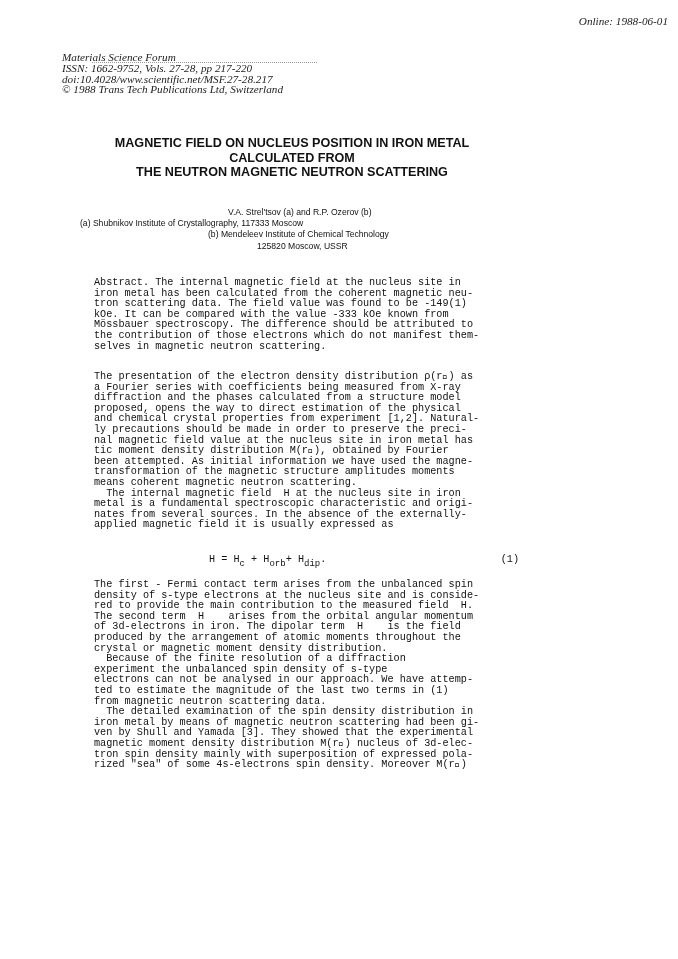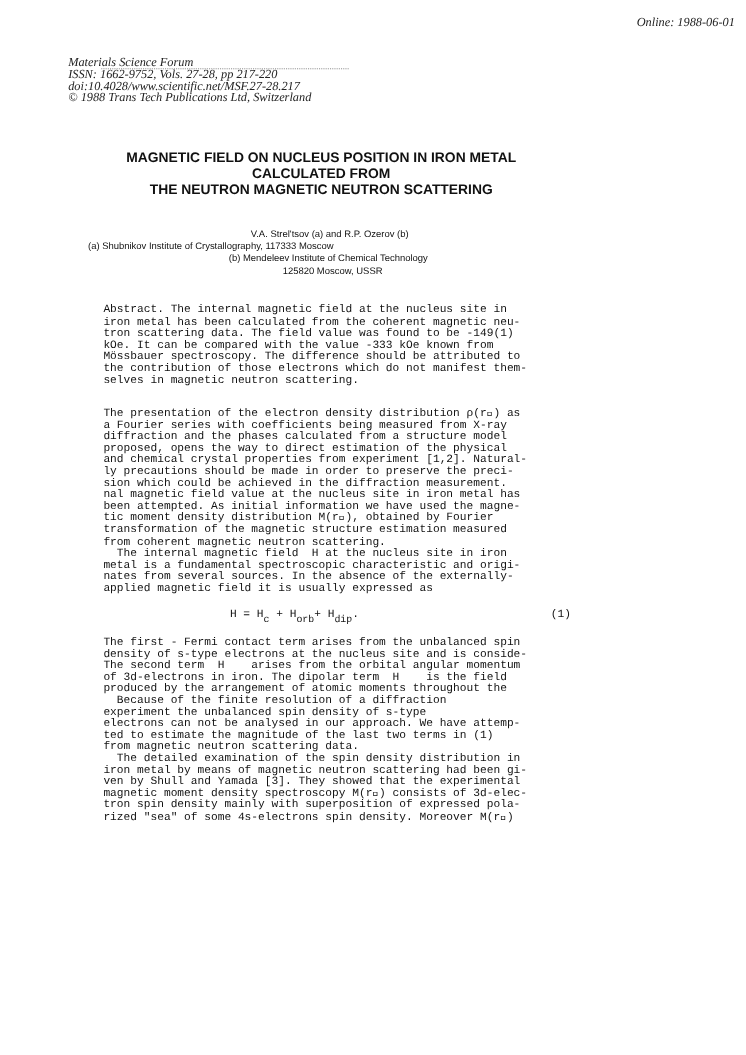--- a/index.html
+++ b/index.html
@@ -55,47 +55,48 @@
   <div>selves in magnetic neutron scattering.</div>
 </div>
 
 <div class="para mono" style="top:332px">
   <div>The presentation of the electron density distribution ρ(r⃗) as</div>
   <div>a Fourier series with coefficients being measured from X-ray</div>
   <div>diffraction and the phases calculated from a structure model</div>
   <div>proposed, opens the way to direct estimation of the physical</div>
   <div>and chemical crystal properties from experiment [1,2]. Natural-</div>
   <div>ly precautions should be made in order to preserve the preci-</div>
-  <div>sion which could be achieved in the diffraction measurement.</div>
   <div>nal magnetic field value at the nucleus site in iron metal has</div>
+  <div>tic moment density distribution M(r⃗), obtained by Fourier</div>
   <div>been attempted. As initial information we have used the magne-</div>
-  <div>tic moment density distribution M(r⃗), obtained by Fourier</div>
-  <div>transformation of the magnetic structure estimation measured</div>
-  <div>from coherent magnetic neutron scattering.</div>
+  <div>transformation of the magnetic structure amplitudes moments</div>
+  <div>means coherent magnetic neutron scattering.</div>
   <div>  The internal magnetic field  H at the nucleus site in iron</div>
   <div>metal is a fundamental spectroscopic characteristic and origi-</div>
   <div>nates from several sources. In the absence of the externally-</div>
   <div>applied magnetic field it is usually expressed as</div>
 </div>
 
 <div class="eq">
   <span class="lhs"><span>H = H</span><sub>c</sub><span> + H</span><sub>orb</sub><span>+ H</span><sub>dip</sub><span>.</span></span>
   <span class="num">(1)</span>
 </div>
 
 <div class="para mono" style="top:540px">
   <div>The first - Fermi contact term arises from the unbalanced spin</div>
   <div>density of s-type electrons at the nucleus site and is conside-</div>
+  <div>red to provide the main contribution to the measured field  H.</div>
   <div>The second term  H    arises from the orbital angular momentum</div>
   <div>of 3d-electrons in iron. The dipolar term  H    is the field</div>
   <div>produced by the arrangement of atomic moments throughout the</div>
+  <div>crystal or magnetic moment density distribution.</div>
   <div>  Because of the finite resolution of a diffraction</div>
   <div>experiment the unbalanced spin density of s-type</div>
   <div>electrons can not be analysed in our approach. We have attemp-</div>
   <div>ted to estimate the magnitude of the last two terms in (1)</div>
   <div>from magnetic neutron scattering data.</div>
   <div>  The detailed examination of the spin density distribution in</div>
   <div>iron metal by means of magnetic neutron scattering had been gi-</div>
   <div>ven by Shull and Yamada [3]. They showed that the experimental</div>
-  <div>magnetic moment density spectroscopy M(r⃗) consists of 3d-elec-</div>
+  <div>magnetic moment density distribution M(r⃗) nucleus of 3d-elec-</div>
   <div>tron spin density mainly with superposition of expressed pola-</div>
   <div>rized "sea" of some 4s-electrons spin density. Moreover M(r⃗)</div>
 </div>
 
 </body></html>

